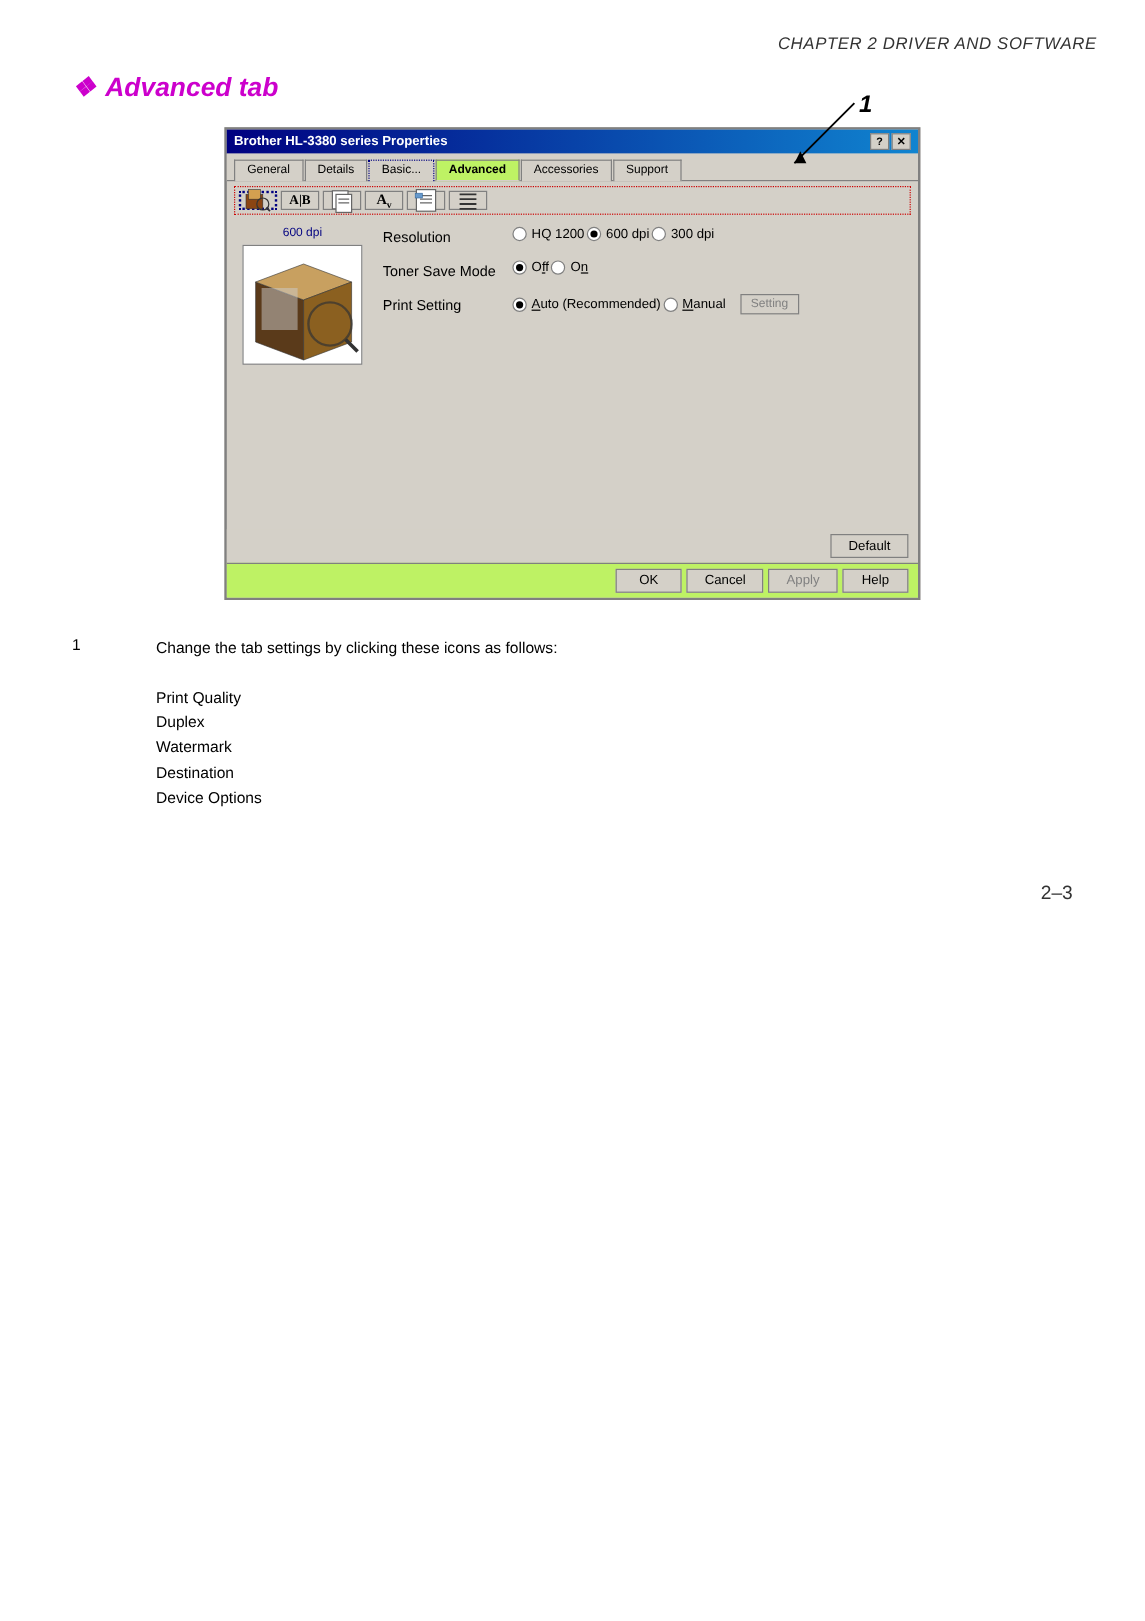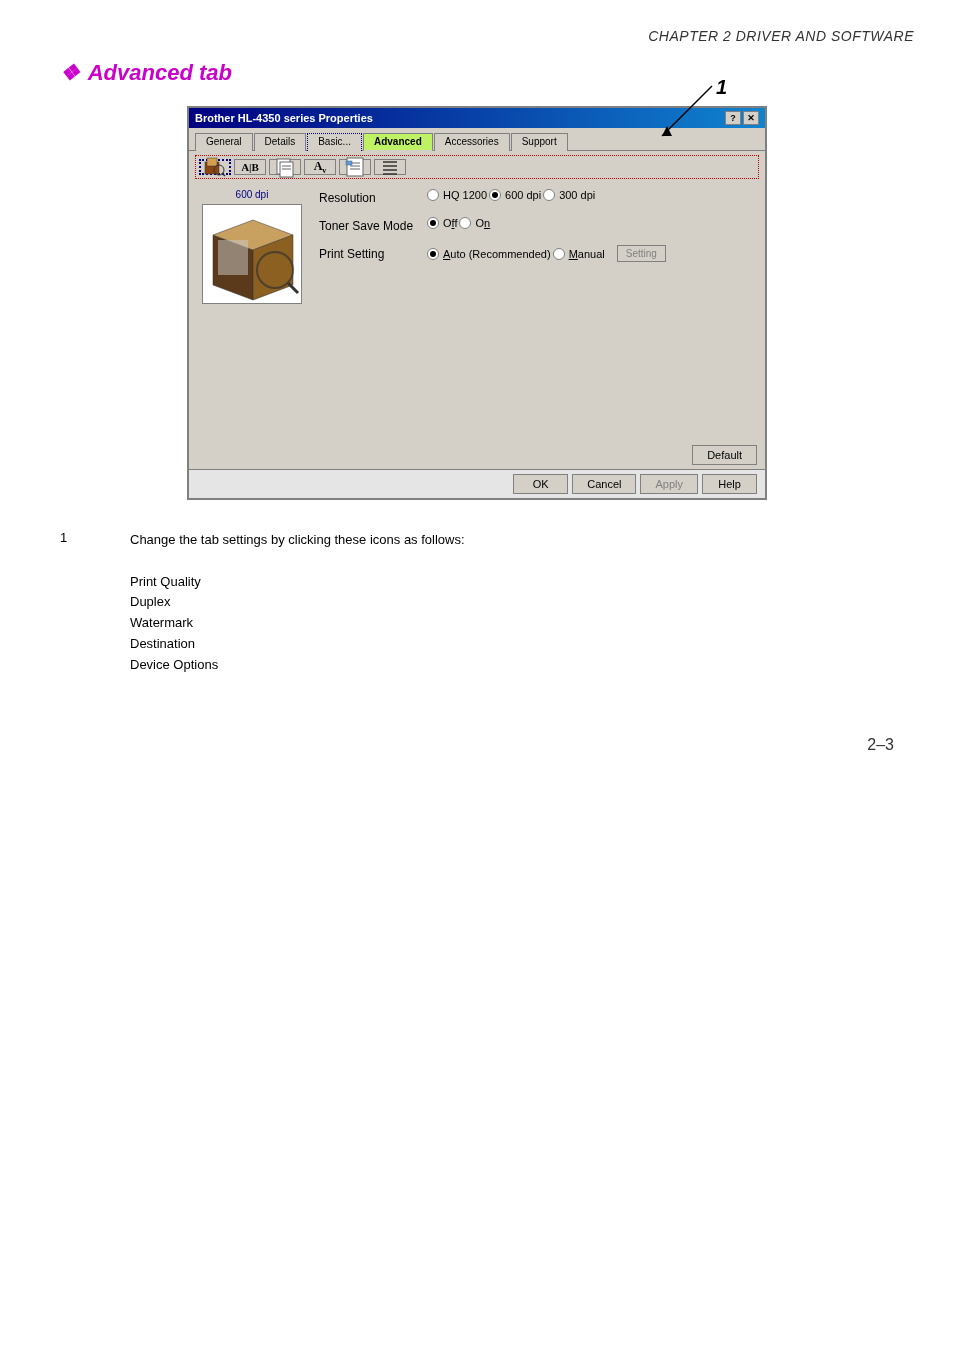--- a/index.html
+++ b/index.html
@@ -233,21 +233,21 @@
       display: flex;
       justify-content: flex-end;
       padding: 4px 8px;
       background: #d4d0c8;
     }
 
     .action-buttons {
       display: flex;
       gap: 4px;
       padding: 4px 8px;
-      background: #e5e5e5;
+      background: #bef264;
       border-top: 1px solid #808080;
       justify-content: flex-end;
     }
 
     .win-btn.disabled {
       color: #808080;
       cursor: default;
     }
 
     
@@ -309,21 +309,21 @@
     <div style="position: absolute; top: -30px; right: 40px; font-size: 20px; font-weight: bold; font-style: italic;">1</div>
 
     <svg style="position: absolute; top: -25px; right: 45px; width: 80px; height: 80px; overflow: visible;">
       <line x1="70" y1="5" x2="20" y2="55" stroke="#000" stroke-width="1.5"></line>
       <polygon points="20,55 25,45 30,55" fill="#000"></polygon>
     </svg>
 
     <div class="dialog-box">
 
       <div class="dialog-titlebar">
-        <span>Brother HL-4350 series Properties</span>
+        <span>Brother HL-3380 series Properties</span>
         <div class="titlebar-buttons">
           <div class="titlebar-btn">?</div>
           <div class="titlebar-btn">✕</div>
         </div>
       </div>
 
       <div class="tab-strip">
         <div class="tab">General</div>
         <div class="tab">Details</div>
         <div class="tab dotted">Basic...</div>

